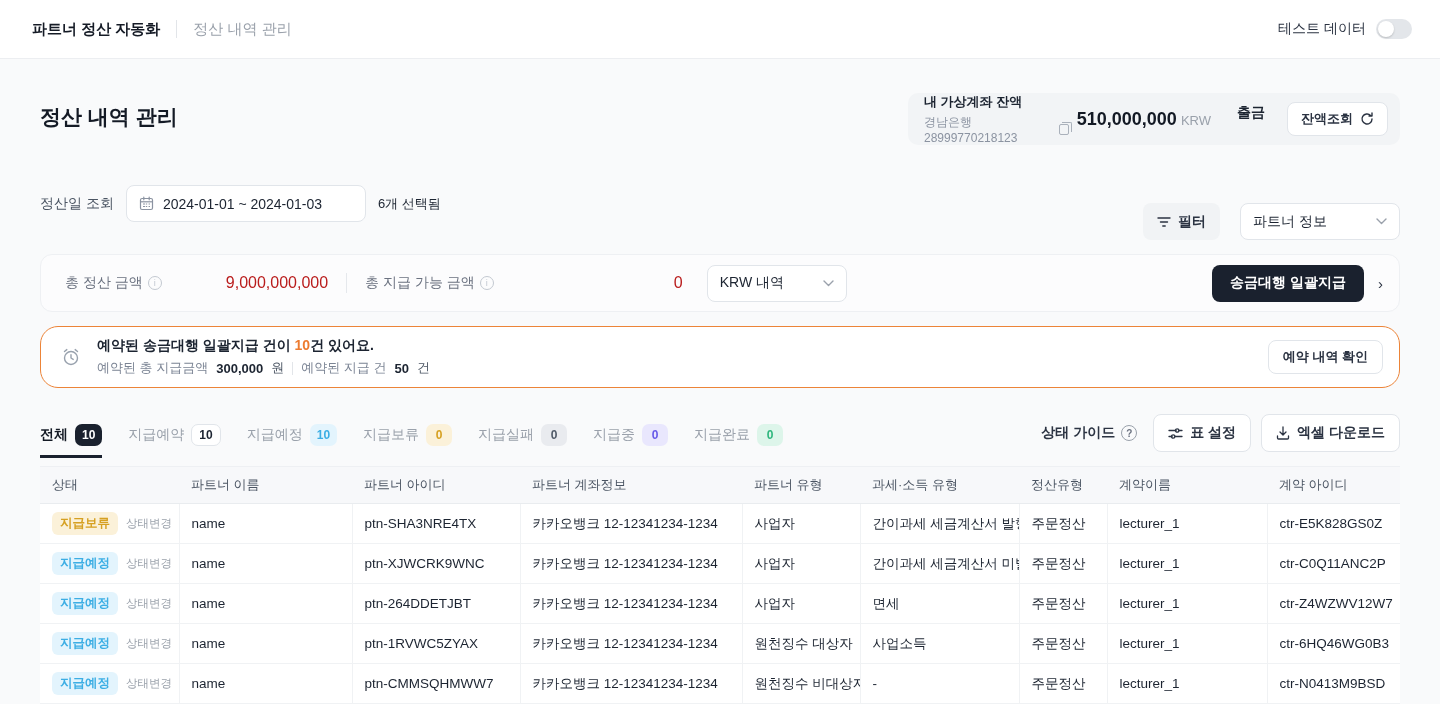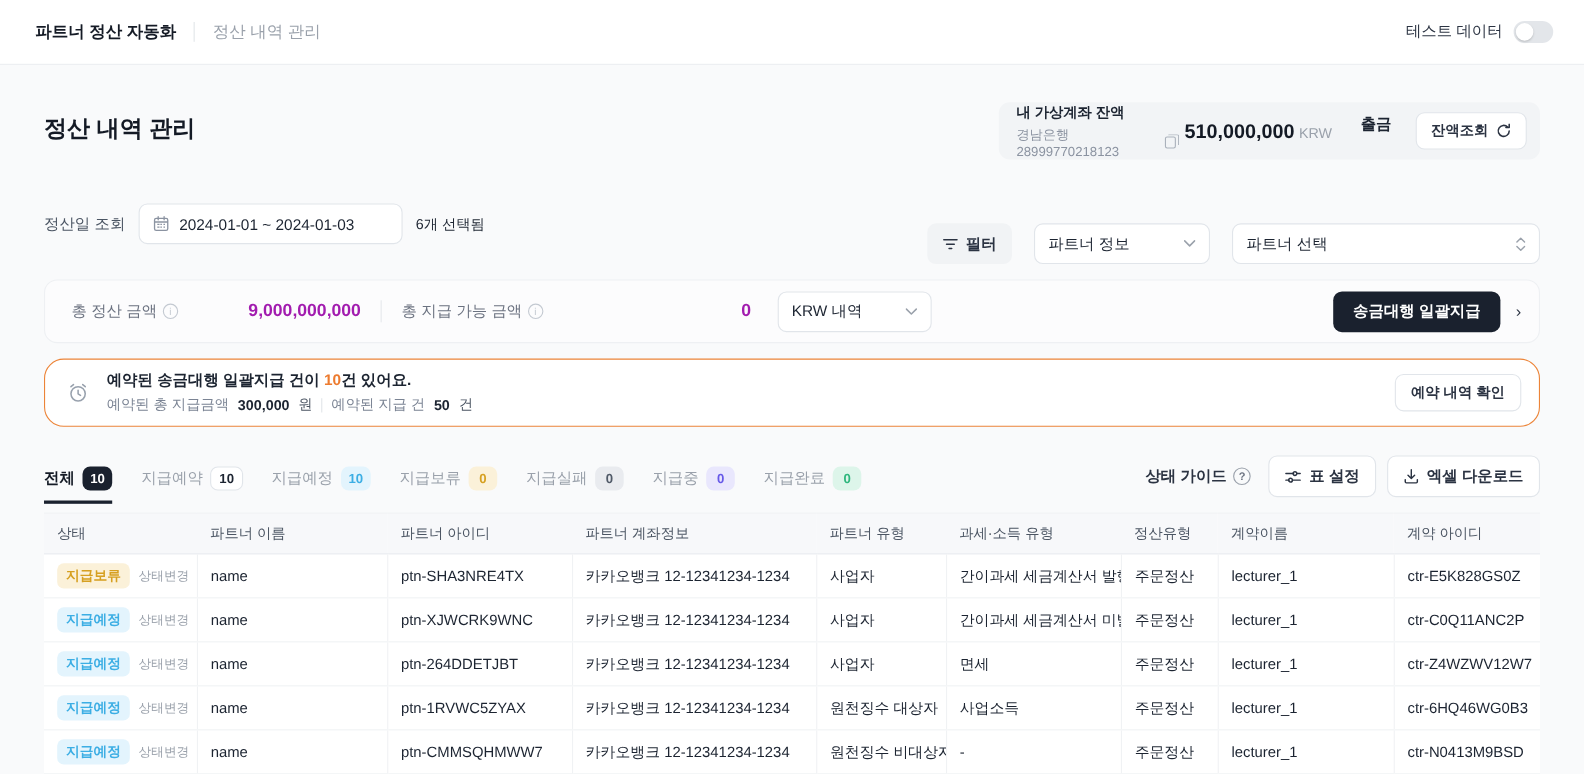--- a/index.html
+++ b/index.html
@@ -61,21 +61,21 @@
     display:flex; align-items:center; justify-content:space-between; padding:0 12px; cursor:pointer; font-size:14px; color:#1c2431; }
   .select-partner-info { width:160px; }
   .select-partner { width:280px; color:#1c2431; }
 
   
   .summary-bar { margin-top:14px; height:58px; background:#fcfcfd; border:1px solid #eef0f3; border-radius:12px;
     display:flex; align-items:center; padding:0 16px 0 24px; }
   .sum-label { font-size:14px; color:#6b7280; display:flex; align-items:center; gap:5px; }
   .info-icon { width:14px; height:14px; border:1px solid #c3c9d1; border-radius:50%; color:#c3c9d1;
     font-size:9px; display:inline-flex; align-items:center; justify-content:center; font-style:normal; }
-  .sum-value { font-size:16px; font-weight:bold; color:#a21caf;text-align:right; }
+  .sum-value { font-size:16px; font-weight:normal; color:#b91c1c;text-align:right; }
   .sum-value-1 { margin-left:64px; }
   .sum-divider { width:1px; height:20px; background:#e5e8ec; margin:0 18px; }
   .sum-value-2 { margin-left:180px; margin-right:24px; }
   .krw-select { width:140px; }
   .summary-right { margin-left:auto; display:flex; align-items:center; gap:14px; }
   .dark-btn { height:37px; padding:0 18px; background:#1a212e; border:none; border-radius:8px;
     color:#ffffff; font-size:14px; font-weight:bold; cursor:pointer; }
   .chev-right { font-size:15px; color:#2b3342; cursor:pointer; }
 
   
@@ -202,29 +202,20 @@
         <span>필터</span>
       </button>
       <div class="select-box select-partner-info">
         <span>파트너 정보</span>
         <span>
           <svg width="11" height="7" viewBox="0 0 11 7" fill="none">
               <path d="M1 1l4.5 4.5L10 1" stroke="#9aa1ab" stroke-width="1.4" stroke-linecap="round" stroke-linejoin="round"></path>
             </svg>
         </span>
       </div>
-      <div class="select-box select-partner">
-        <span>파트너 선택</span>
-        <span>
-          <svg width="9" height="14" viewBox="0 0 9 14" fill="none">
-              <path d="M1 5l3.5-3.5L8 5" stroke="#9aa1ab" stroke-width="1.3" stroke-linecap="round" stroke-linejoin="round"></path>
-              <path d="M1 9l3.5 3.5L8 9" stroke="#9aa1ab" stroke-width="1.3" stroke-linecap="round" stroke-linejoin="round"></path>
-            </svg>
-        </span>
-      </div>
     </div>
   </div>
 
   <div class="summary-bar">
     <span class="sum-label">
       <span>총 정산 금액</span>
       <i class="info-icon">i</i>
     </span>
     <span class="sum-value sum-value-1">9,000,000,000</span>
     <span class="sum-divider"></span>

